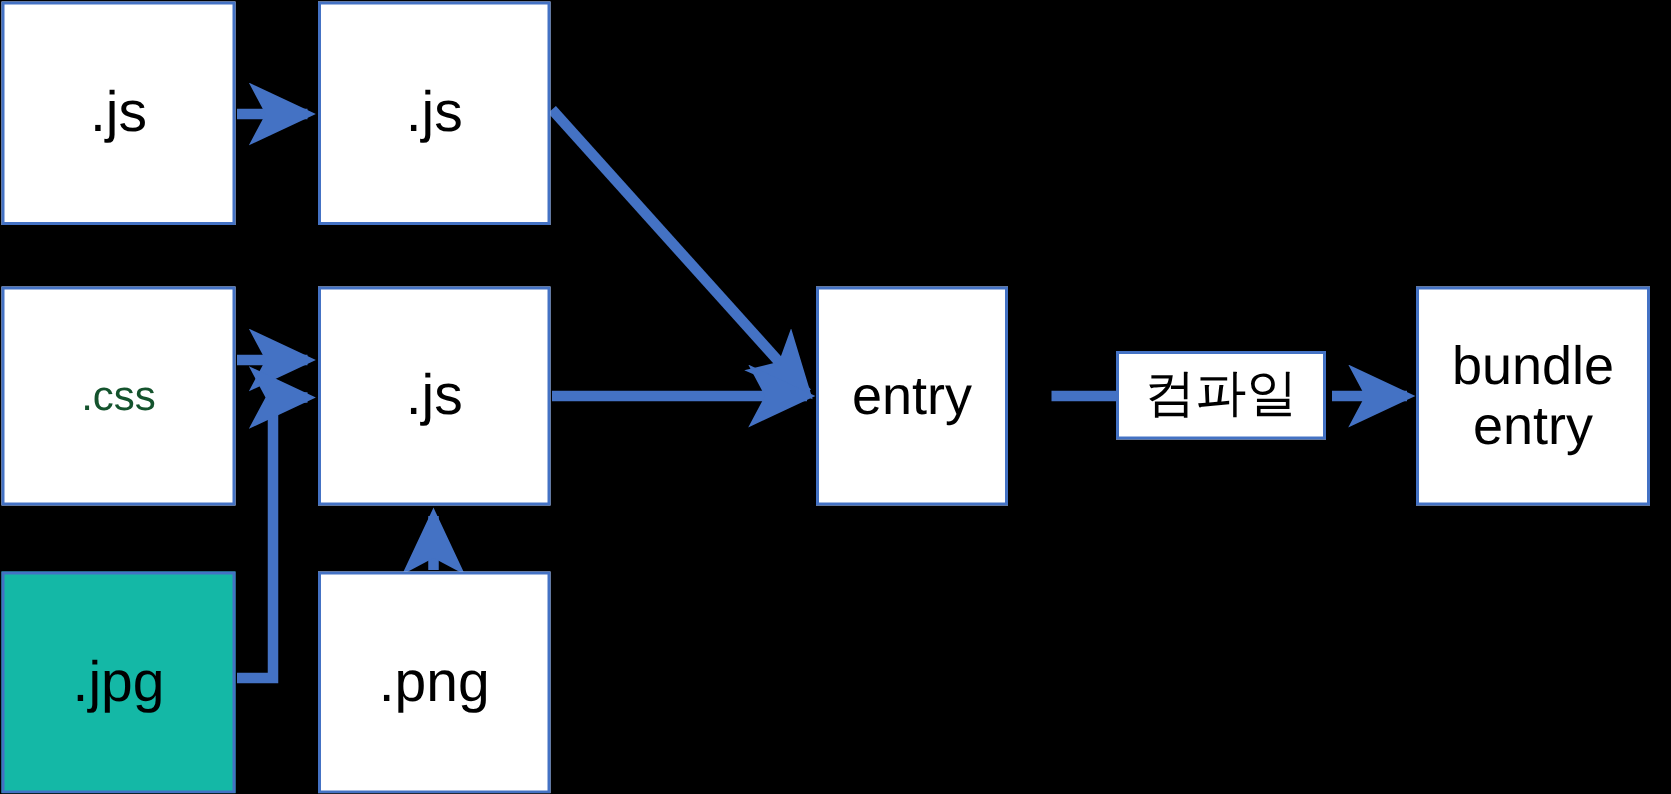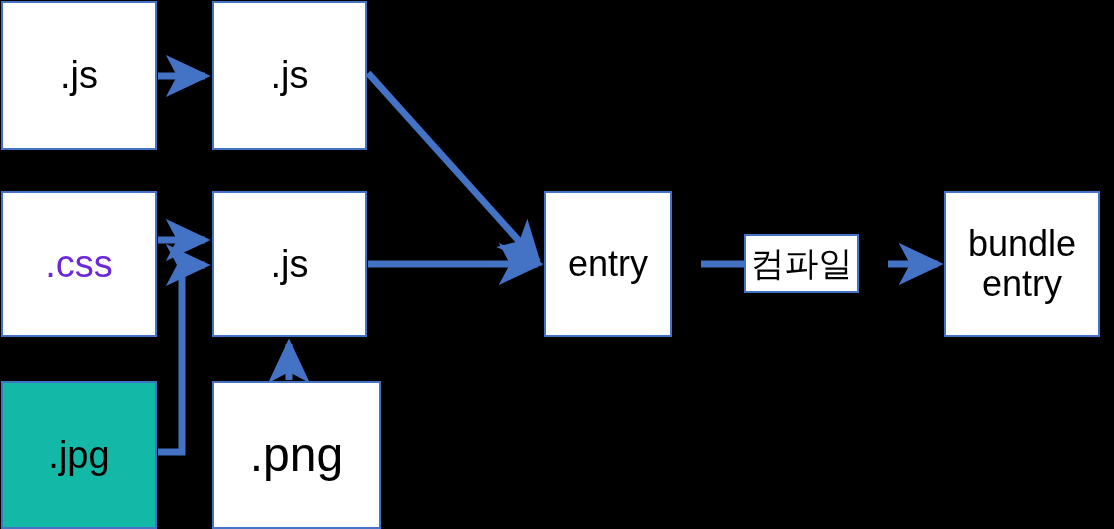--- a/index.html
+++ b/index.html
@@ -86,36 +86,36 @@
       <line x1="888" y1="264" x2="938" y2="264" stroke="#4472C4" stroke-width="7" marker-end="url(#ah)"></line>
     </g>
   </svg>
 
   <div class="node" style="left: 1px; top: 1px; width: 156px; height: 149px; font-size: 38px; background: rgb(255, 255, 255); border-color: rgb(68, 114, 196); color: rgb(0, 0, 0);">
     <span class="node-label">.js</span>
   </div>
   <div class="node" style="left: 212px; top: 1px; width: 155px; height: 149px; font-size: 38px; background: rgb(255, 255, 255); border-color: rgb(68, 114, 196); color: rgb(0, 0, 0);">
     <span class="node-label">.js</span>
   </div>
-  <div class="node" style="left: 1px; top: 191px; width: 156px; height: 146px; font-size: 38px; background: rgb(255, 255, 255); border-color: rgb(68, 114, 196); color: #6d28d9;">
+  <div class="node" style="left: 1px; top: 191px; width: 156px; height: 146px; font-size: 28px; background: rgb(255, 255, 255); border-color: rgb(68, 114, 196); color: #14532d;">
     <span class="node-label">.css</span>
   </div>
   <div class="node" style="left: 212px; top: 191px; width: 155px; height: 146px; font-size: 38px; background: rgb(255, 255, 255); border-color: rgb(68, 114, 196); color: rgb(0, 0, 0);">
     <span class="node-label">.js</span>
   </div>
   <div class="node" style="left: 1px; top: 381px; width: 156px; height: 148px; font-size: 38px; background: #14b8a6; border-color: rgb(68, 114, 196); color: rgb(0, 0, 0);">
     <span class="node-label">.jpg</span>
   </div>
-  <div class="node" style="left: 212px; top: 381px; width: 169px; height: 148px; font-size: 48px; background: rgb(255, 255, 255); border-color: rgb(68, 114, 196); color: rgb(0, 0, 0);">
+  <div class="node" style="left: 212px; top: 381px; width: 155px; height: 148px; font-size: 38px; background: rgb(255, 255, 255); border-color: rgb(68, 114, 196); color: rgb(0, 0, 0);">
     <span class="node-label">.png</span>
   </div>
   <div class="node" style="left: 544px; top: 191px; width: 128px; height: 146px; font-size: 36px; background: rgb(255, 255, 255); border-color: rgb(68, 114, 196); color: rgb(0, 0, 0);">
     <span class="node-label">entry</span>
   </div>
-  <div class="node" style="left: 744px; top: 234px; width: 115px; height: 59px; font-size: 34px; background: rgb(255, 255, 255); border-color: rgb(68, 114, 196); color: rgb(0, 0, 0);">
+  <div class="node" style="left: 744px; top: 234px; width: 140px; height: 59px; font-size: 34px; background: rgb(255, 255, 255); border-color: rgb(68, 114, 196); color: rgb(0, 0, 0); font-family: Liberation Serif, serif;">
     <span class="node-label">컴파일</span>
   </div>
   <div class="node" style="left: 944px; top: 191px; width: 156px; height: 146px; font-size: 36px; background: rgb(255, 255, 255); border-color: rgb(68, 114, 196); color: rgb(0, 0, 0);">
     <span class="node-label">bundle
 entry</span>
   </div>
 
 </div>
 
 </body></html>

